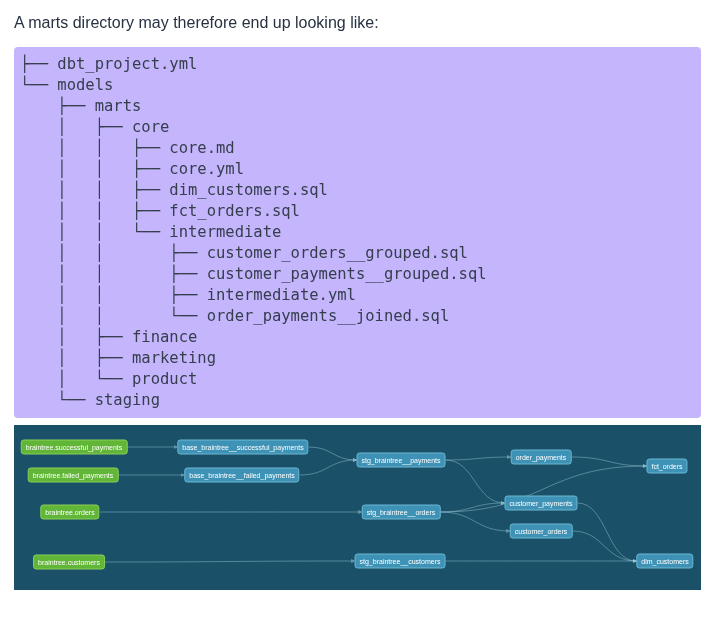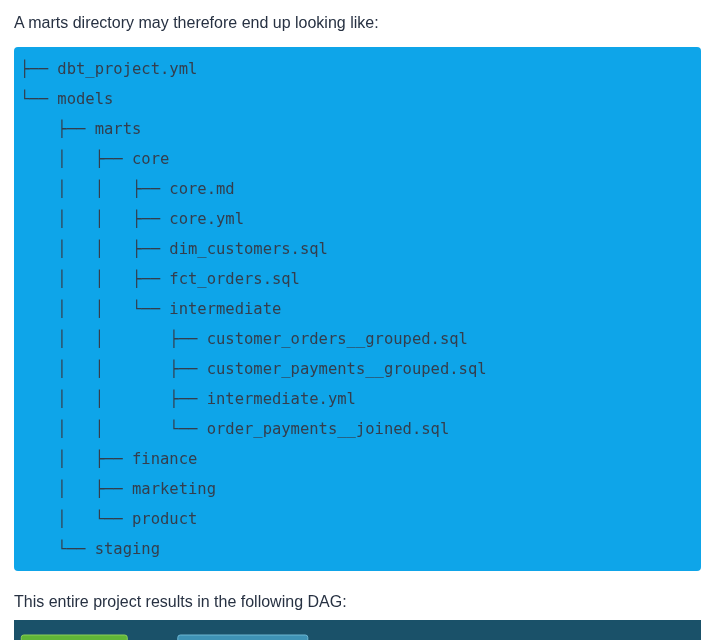--- a/index.html
+++ b/index.html
@@ -17,26 +17,26 @@
   .intro {
     margin: 0;
     font-size: 16px;
     line-height: 22px;
     color: #273142;
   }
   .code-block {
     margin: 13px 0 0 0;
     box-sizing: border-box;
     width: 687px;
-    background: #0ea5e9;
+    background: #c4b5fd;
     border-radius: 4px;
     padding: 7px 8px 7px 6px;
     font-family: "DejaVu Sans Mono", monospace;
     font-size: 15.5px;
-    line-height: 30px;
+    line-height: 21px;
     color: #343e4d;
     white-space: pre;
     overflow: hidden;
   }
   .dag-intro {
     margin-top: 20px;
   }
   .dag-panel {
     position: relative;
     margin-top: 7px;
@@ -80,21 +80,20 @@
     │   │   └── intermediate
     │   │       ├── customer_orders__grouped.sql
     │   │       ├── customer_payments__grouped.sql
     │   │       ├── intermediate.yml
     │   │       └── order_payments__joined.sql
     │   ├── finance
     │   ├── marketing
     │   └── product
     └── staging</pre>
 
-  <p class="intro dag-intro">This entire project results in the following DAG:</p>
 
   <div class="dag-panel" id="dag" style="background: rgb(26, 81, 105);">
     <svg id="dag-svg" width="687" height="165" viewBox="0 0 687 165">
         <defs>
           <marker id="arrow" viewBox="0 0 6 6" refX="5" refY="3" markerWidth="4.5" markerHeight="4.5" orient="auto">
             <path d="M0,0 L6,3 L0,6 Z" fill="rgba(173, 216, 230, 0.4)"></path>
           </marker>
         </defs>
         <path d="M113.25,22 C138.2734375,22 138.2734375,22 163.296875,22" fill="none" stroke="rgba(173, 216, 230, 0.4)" stroke-width="1" marker-end="url(#arrow)"></path>
         <path d="M104.28125,50 C137.2734375,50 137.2734375,50 170.265625,50" fill="none" stroke="rgba(173, 216, 230, 0.4)" stroke-width="1" marker-end="url(#arrow)"></path>

